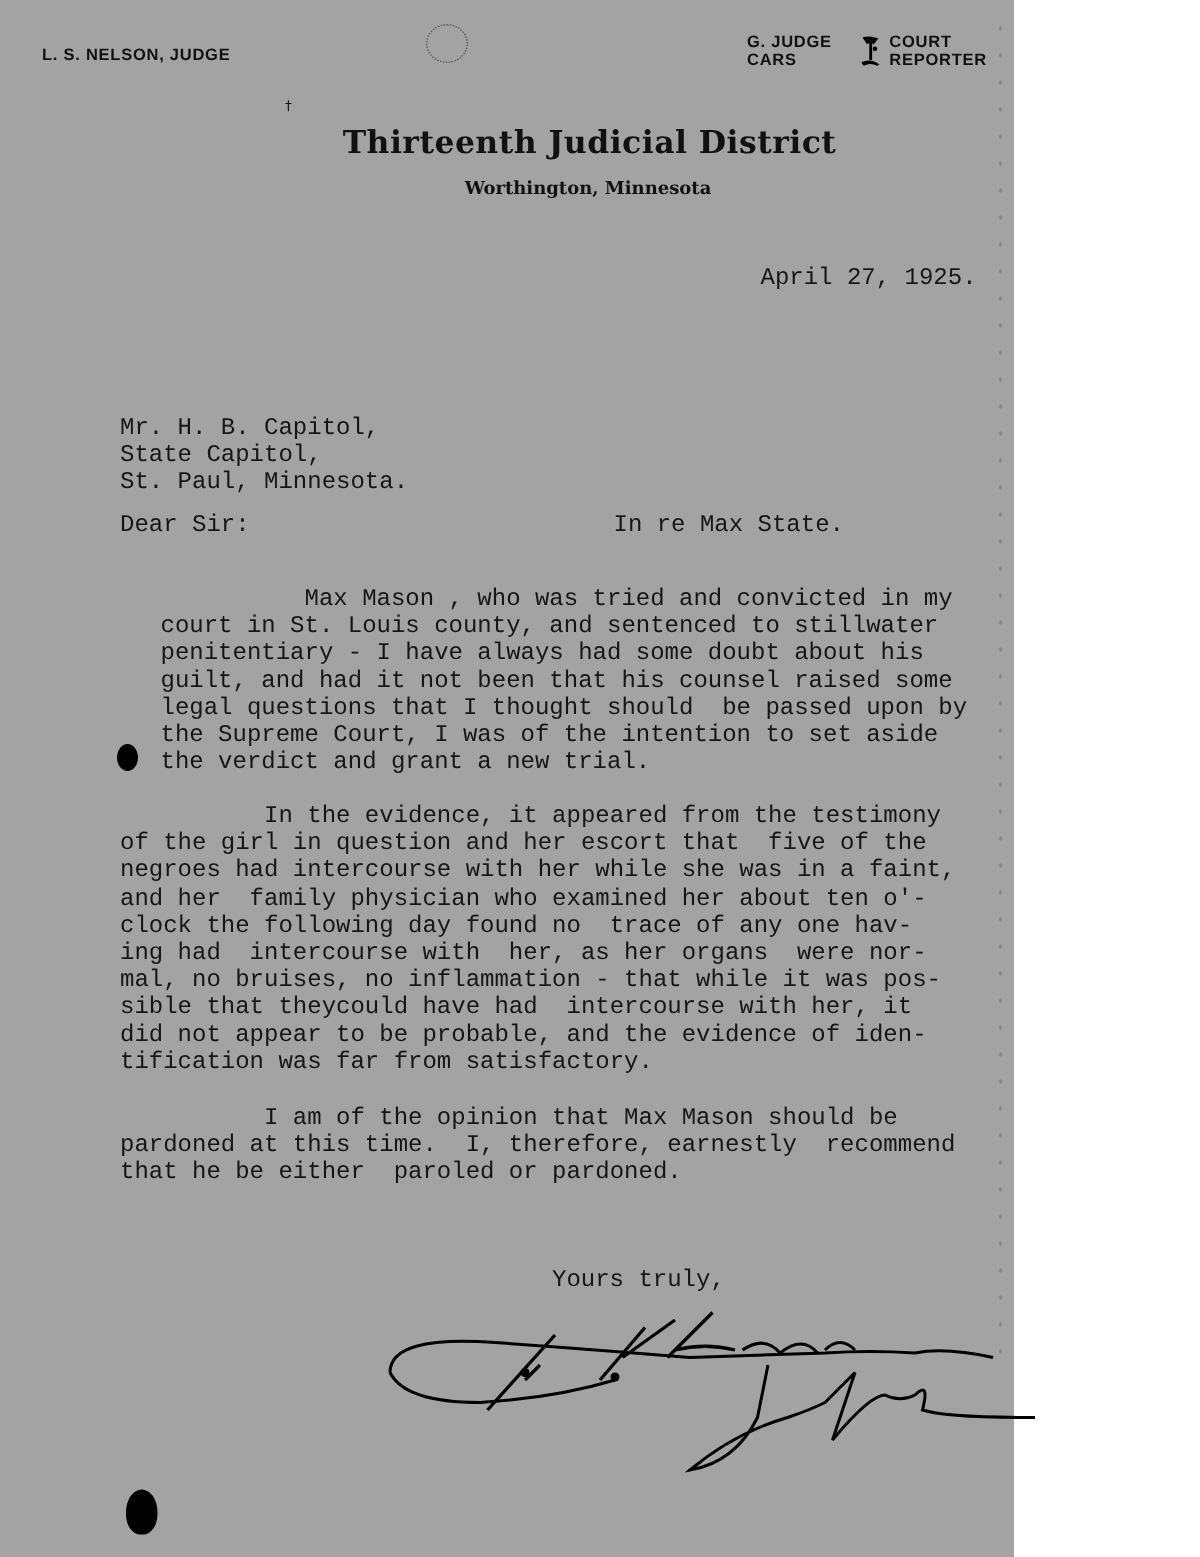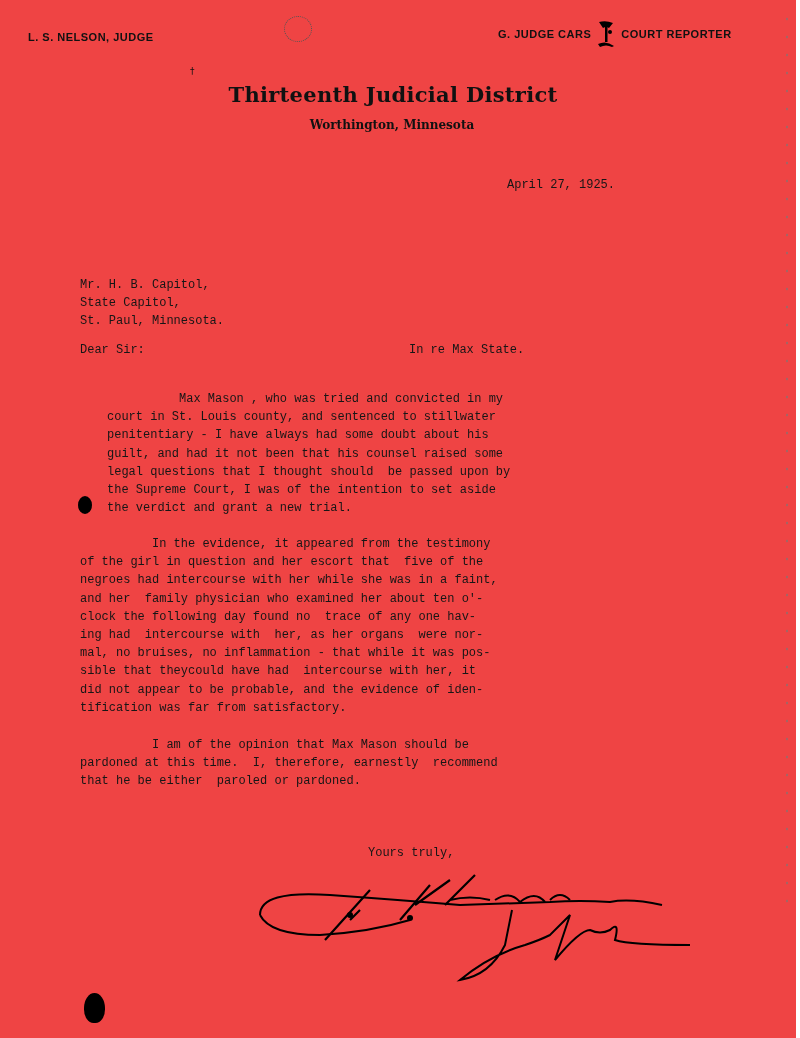--- a/index.html
+++ b/index.html
@@ -1,25 +1,25 @@
 <!DOCTYPE html>
 <html><head>
   <meta charset="utf-8">
   <style>
     html, body { margin: 0; padding: 0; background: #ffffff; }
     body { width: 800px; height: 1038px; position: relative; overflow: hidden; color: #111; }
-    .page { position: absolute; left: 0; top: 0; width: 796px; height: 1038px; background: #ef4444; }
+    .page { position: absolute; left: 0; top: 0; width: 676px; height: 1038px; background: #a3a3a3; }
     .lh-left { position: absolute; left: 28px; top: 31px; font-family: "Liberation Sans", sans-serif; font-weight: bold; font-size: 11px; letter-spacing: 0.5px; }
     .lh-right { position: absolute; left: 498px; top: 20px; font-family: "Liberation Sans", sans-serif; font-weight: bold; font-size: 11px; letter-spacing: 0.5px; display: flex; align-items: center; gap: 4px; }
     .lh-right .emblem { width: 22px; height: 28px; }
     .seal { position: absolute; left: 284px; top: 16px; width: 26px; height: 24px; border: 1px dotted #555; border-radius: 50%; }
     .district { position: absolute; left: 0; width: 800px; text-align: center; font-family: "DejaVu Serif", serif; font-weight: bold; }
     .district.title { top: 82px; font-size: 21px; left: -7px; letter-spacing: 0.3px; }
     .district.city { top: 118px; font-size: 12px; left: -8px; }
-    .typed { position: absolute; font-family: "Liberation Mono", monospace; font-size: 12px; line-height: 18.2px; white-space: pre; color: #161616; }
+    .typed { position: absolute; font-family: "Liberation Mono", monospace; font-size: 16px; line-height: 18.2px; white-space: pre; color: #161616; }
     .date { left: 507px; top: 176px; }
     .addr { left: 80px; top: 276px; }
     .salutation { left: 80px; top: 341px; }
     .re { left: 409px; top: 341px; }
     .p1 { left: 80px; top: 390px; margin-left: 27px; }
     .p2 { left: 80px; top: 535px; }
     .p3 { left: 80px; top: 736px; }
     .closing { left: 368px; top: 844px; }
     .sig { position: absolute; left: 250px; top: 860px; width: 450px; height: 130px; }
     .blot { position: absolute; border-radius: 50%; background: #000; }

